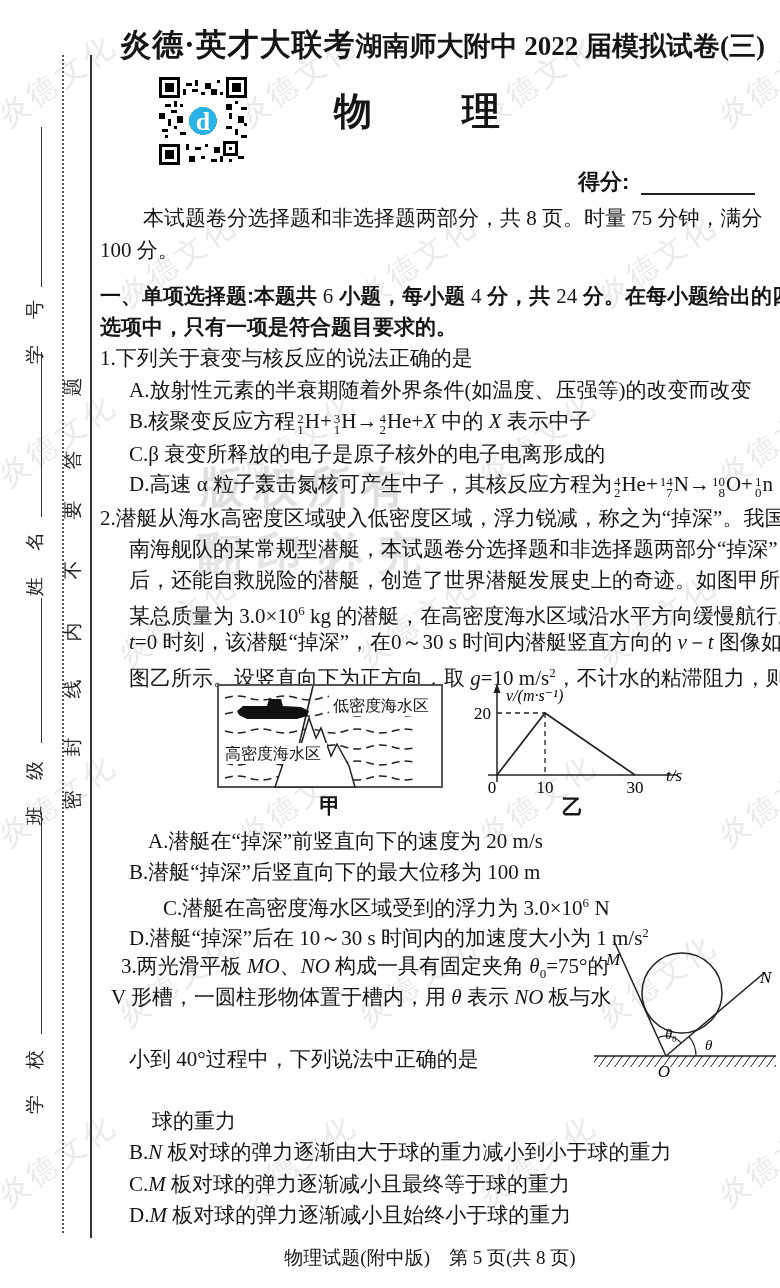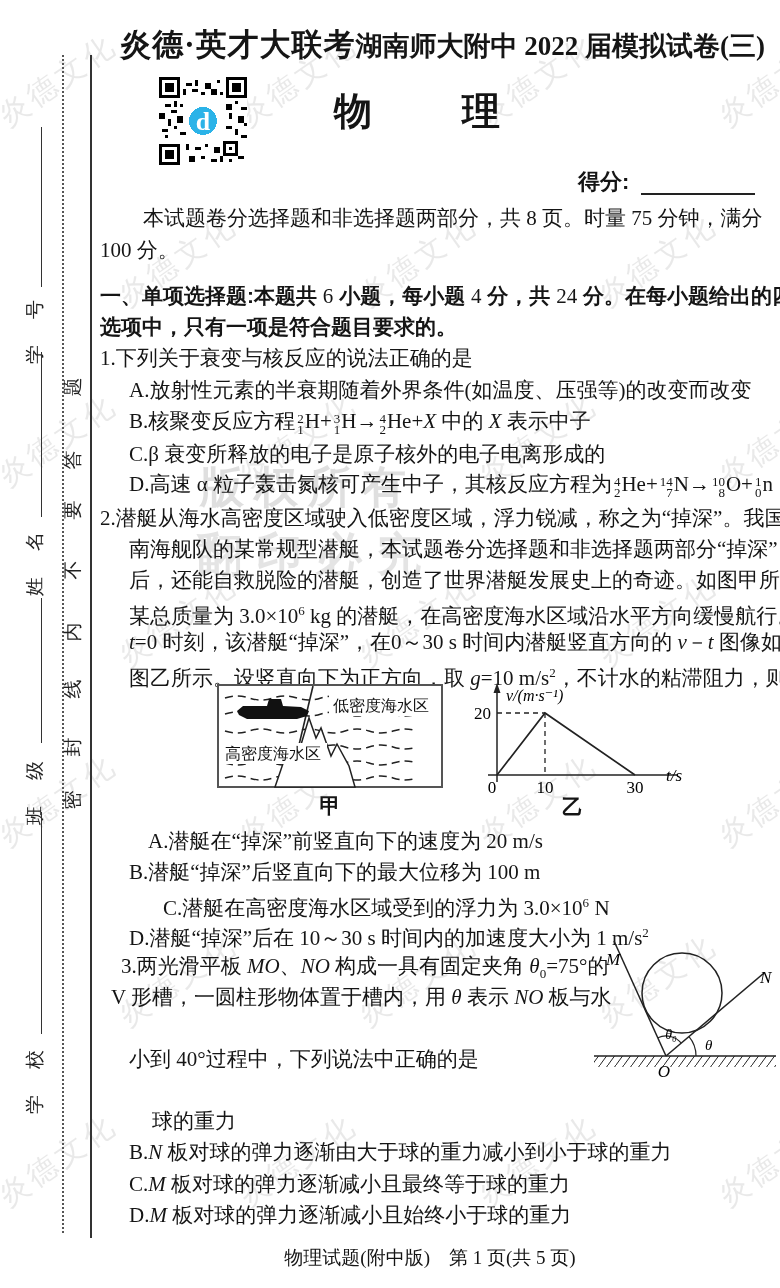--- a/index.html
+++ b/index.html
@@ -264,15 +264,15 @@
       <text x="113" y="117" font-size="15" font-style="italic">θ</text>
       <text x="72" y="144" font-size="17" font-style="italic" text-anchor="middle">O</text>
     </svg>
   </div>
 
   <div class="abs line" style="left:152px;top:1108px;">球的重力</div>
   <div class="abs line" style="left:129px;top:1139px;">B.<i>N</i> 板对球的弹力逐渐由大于球的重力减小到小于球的重力</div>
   <div class="abs line" style="left:129px;top:1202px;">D.<i>M</i> 板对球的弹力逐渐减小且始终小于球的重力</div>
   <div class="abs line" style="left:129px;top:1171px;">C.<i>M</i> 板对球的弹力逐渐减小且最终等于球的重力</div>
 
-  <div class="abs center footer" style="left:100px;top:1245px;width:660px;">物理试题(附中版)　第 1 页(共 5 页)</div>
+  <div class="abs center footer" style="left:100px;top:1245px;width:660px;">物理试题(附中版)　第 5 页(共 8 页)</div>
 
 </div>
 
 </body></html>

